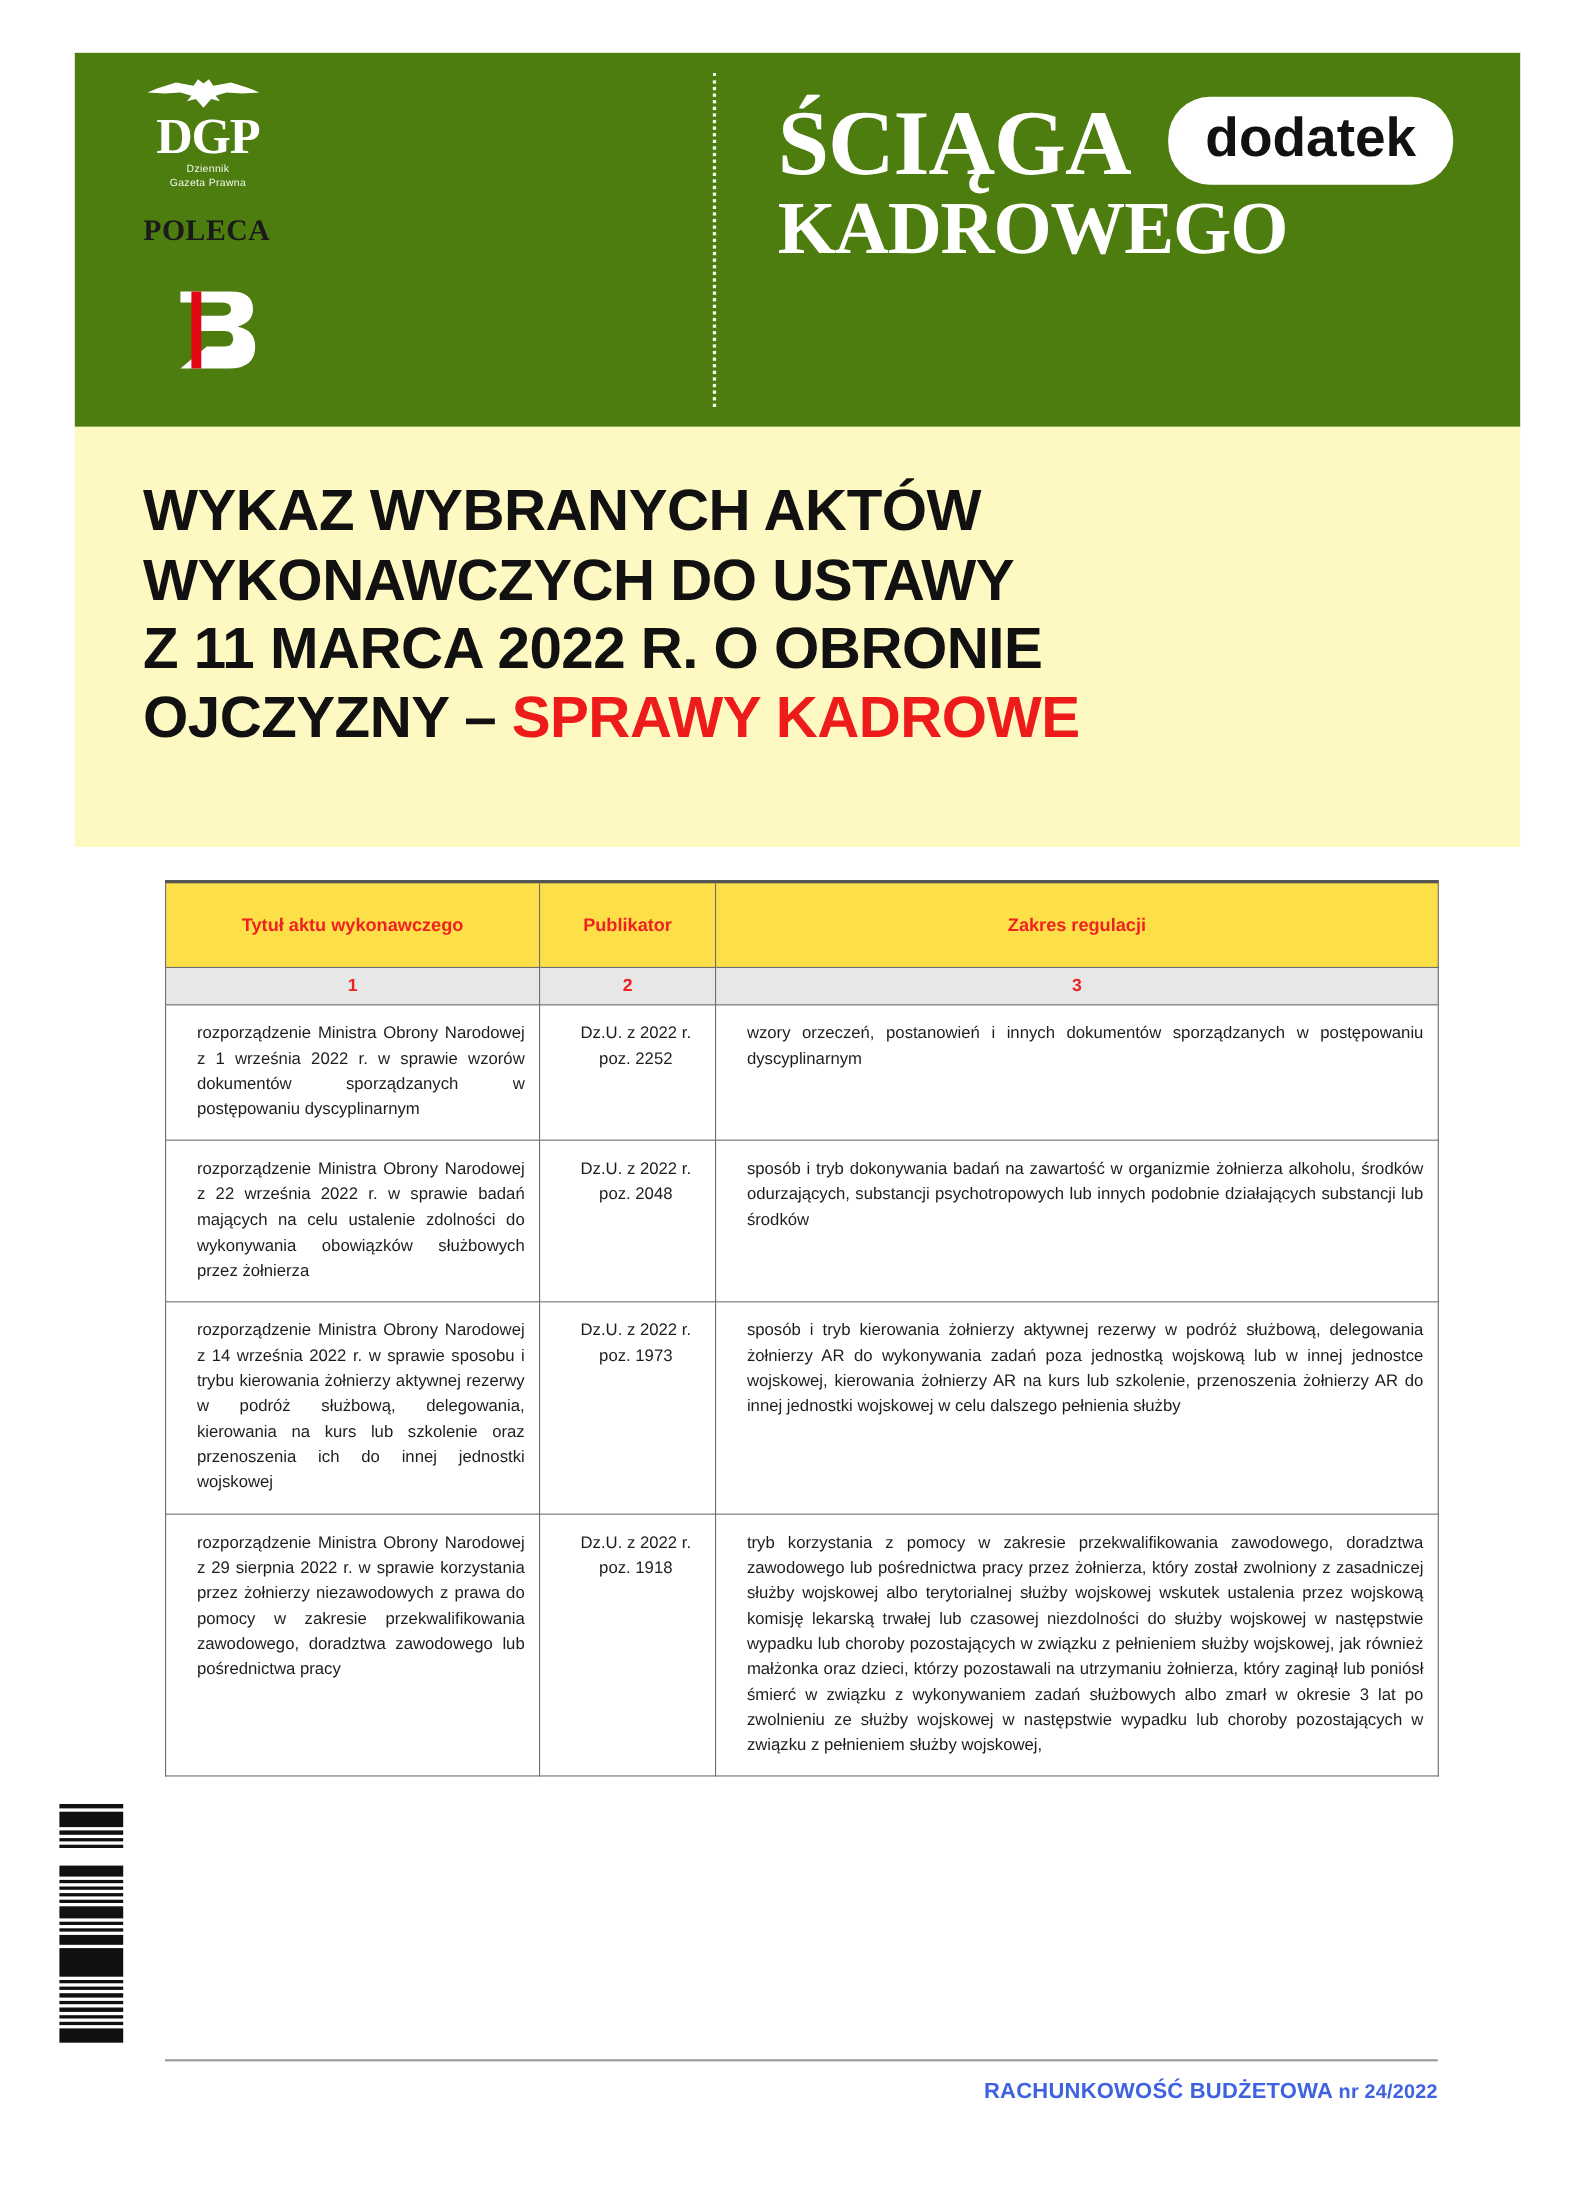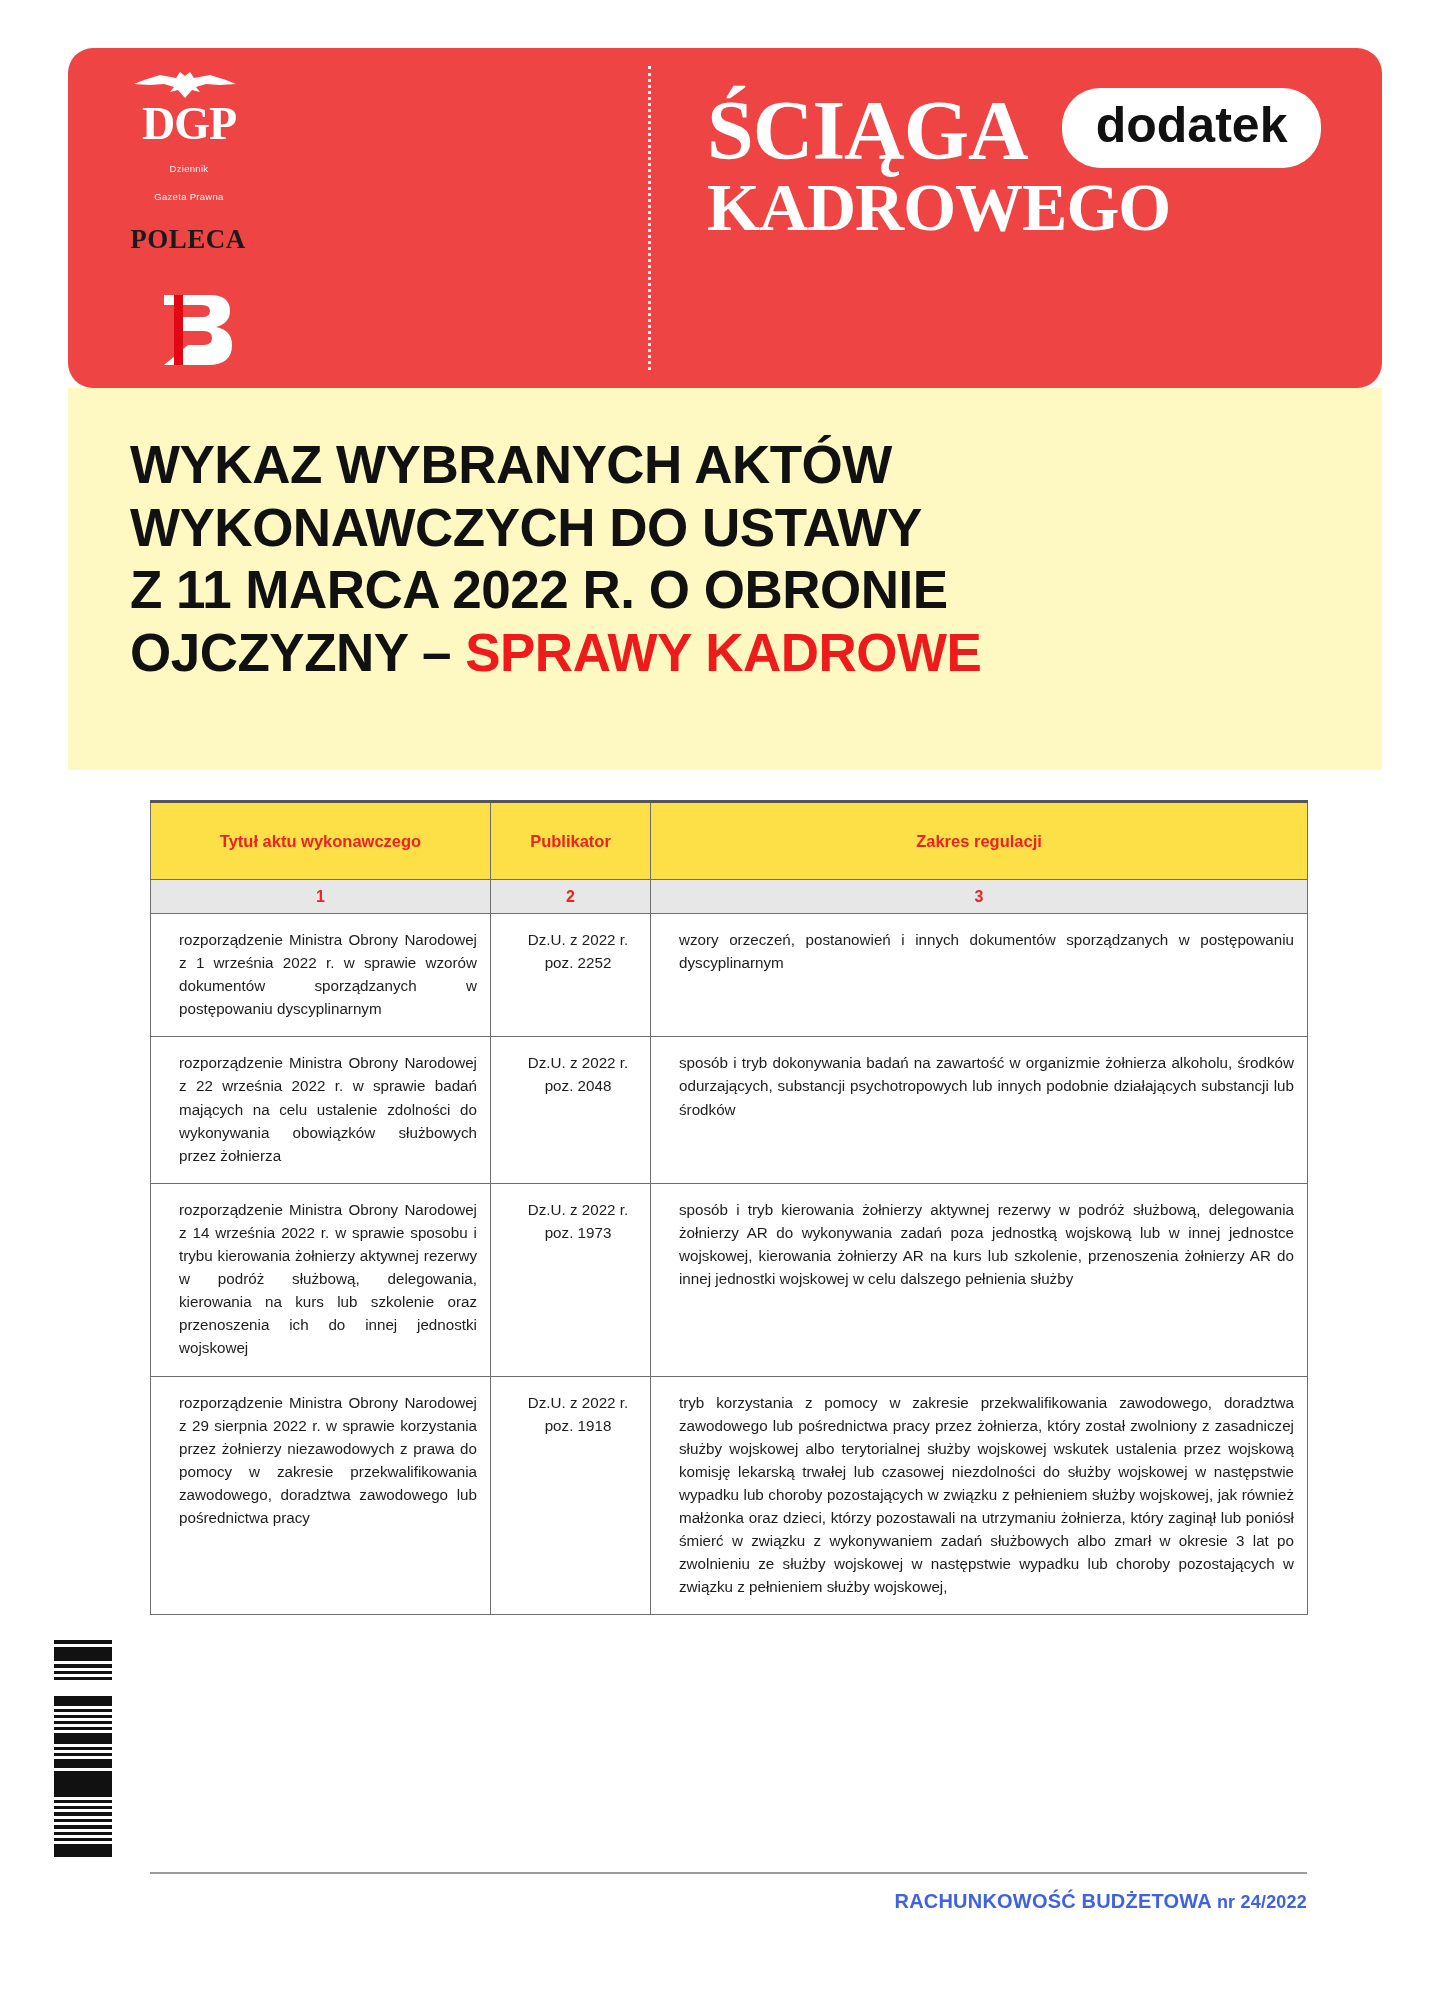--- a/index.html
+++ b/index.html
@@ -15,25 +15,24 @@
     overflow: hidden;
   }
 
   
   .header-banner {
     position: absolute;
     left: 68px;
     top: 48px;
     width: 1314px;
     height: 340px;
-    background: #ef4444;
+    background: #4d7c0f;
     display: flex;
     flex-direction: row;
     align-items: stretch;
-    border-radius: 25px;
   }
   .header-left {
     width: 580px;
     position: relative;
     display: flex;
     flex-direction: column;
     align-items: flex-start;
     padding-left: 62px;
     box-sizing: border-box;
   }
@@ -55,21 +54,21 @@
     letter-spacing: -1px;
     line-height: 0.95;
     margin-top: -2px;
   }
   .dgp-sub {
     font-family: "Liberation Sans", sans-serif;
     font-size: 9.5px;
     color: #ffffff;
     line-height: 1.12;
     letter-spacing: 0.3px;
-    margin-top: 18px;
+    margin-top: 3px;
     opacity: 0.95;
   }
   .dgp-poleca {
     font-family: "Liberation Serif", serif;
     font-size: 27px;
     font-weight: 700;
     color: #1a1a1a;
     letter-spacing: 0.5px;
     margin-top: 21px;
     margin-left: -2px;

